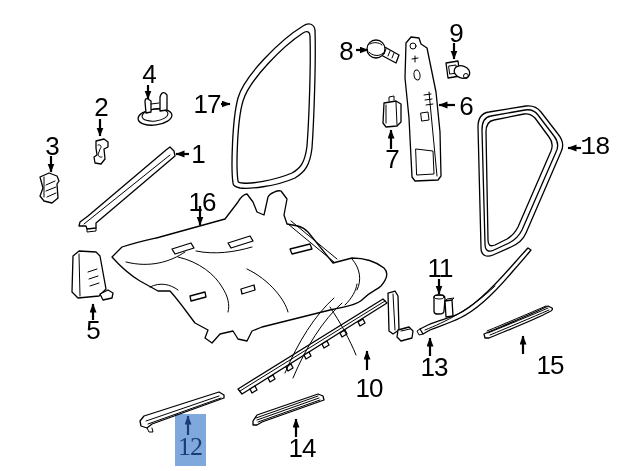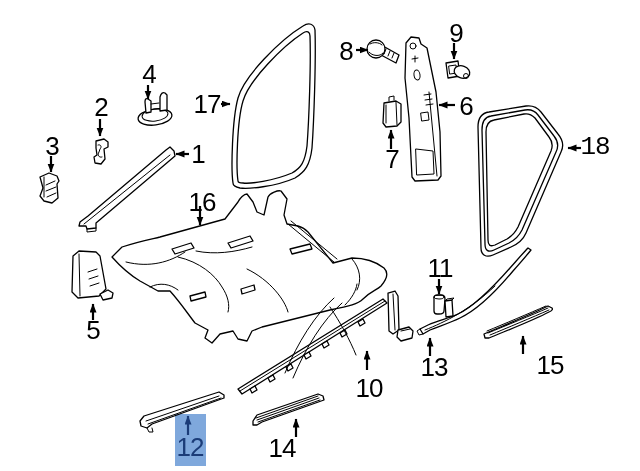--- a/index.html
+++ b/index.html
@@ -24,23 +24,23 @@
   .lbl-2{left:101px;top:107px;}
   .lbl-3{left:52px;top:146px;}
   .lbl-4{left:149px;top:74px;}
   .lbl-5{left:93px;top:330px;}
   .lbl-6{left:466px;top:106px;}
   .lbl-7{left:392px;top:159px;}
   .lbl-8{left:346px;top:51px;}
   .lbl-9{left:456px;top:33px;}
   .lbl-10{left:369px;top:380px;margin-top:8px;}
   .lbl-11{left:440px;top:268px;}
-  .lbl-12{left:190px;top:447px;}
+  .lbl-12{left:190px;top:447px;font-family:Liberation Serif, serif;}
   .lbl-13{left:434px;top:367px;}
-  .lbl-14{left:282px;top:448px;}
+  .lbl-14{left:302px;top:448px;}
   .lbl-15{left:525px;top:365px;margin-left:25px;}
   .lbl-16{left:202px;top:194px;margin-top:8px;}
   .lbl-17{left:207px;top:104px;text-align:center;}
   .lbl-18{left:595px;top:147px;font-family:Liberation Mono, monospace;}
   svg .ln{fill:none;stroke:#000;stroke-width:1.3;stroke-linejoin:round;stroke-linecap:round;}
   svg .lnw{fill:#fff;stroke:#000;stroke-width:1.3;stroke-linejoin:round;}
   svg .thin{fill:none;stroke:#000;stroke-width:1;stroke-linecap:round;}
   svg .arrow{stroke:#000;stroke-width:2.2;fill:none;}
   svg .arrow-blue{stroke:#1b3c78;stroke-width:2.2;fill:none;}
 </style>

